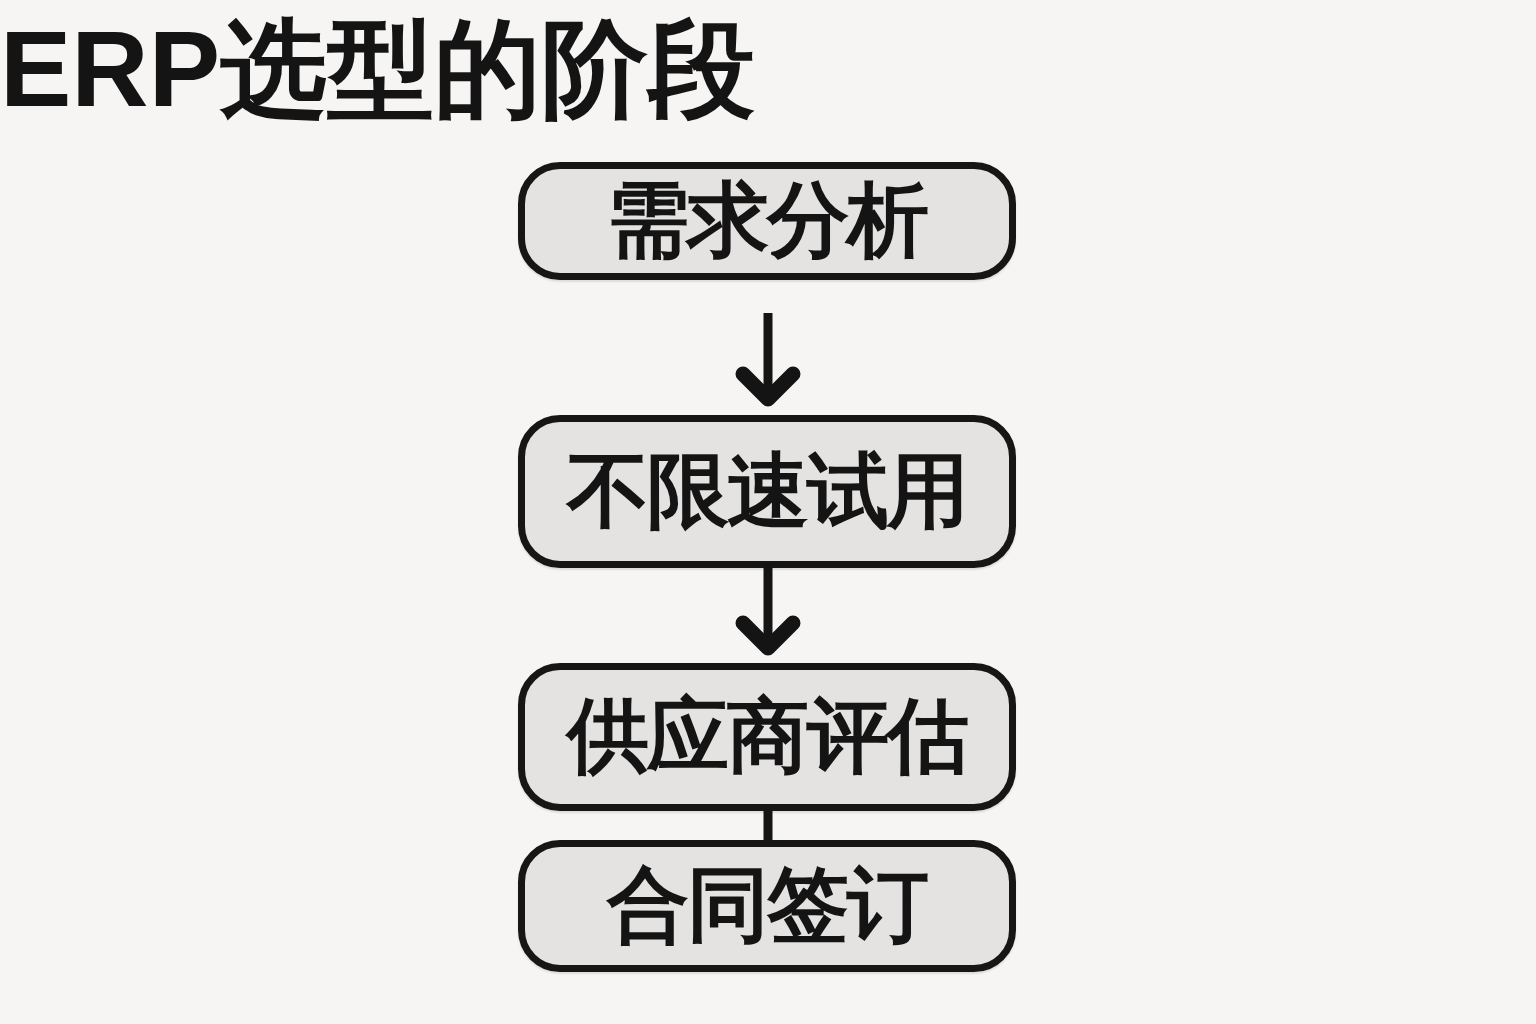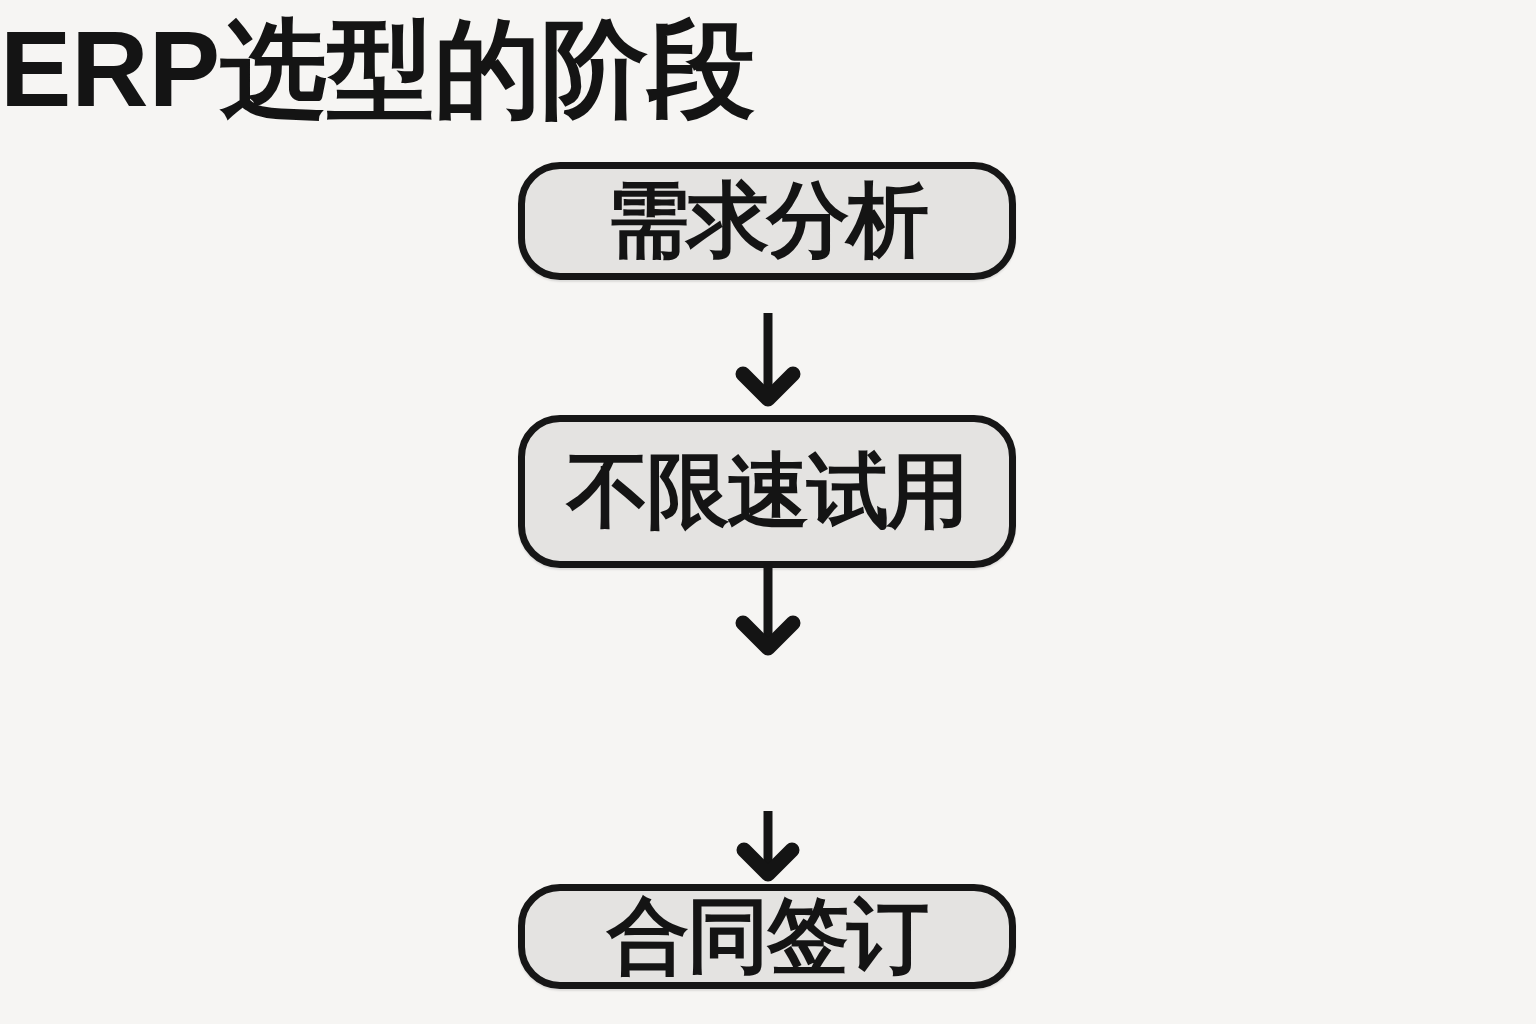--- a/index.html
+++ b/index.html
@@ -39,21 +39,21 @@
     justify-content: center;
     font-size: 82px;
     font-weight: 800;
     color: #141414;
     letter-spacing: -2px;
     box-shadow: 0 2px 2px rgba(0,0,0,0.10);
   }
   .step-1 { top: 162px; height: 118px; justify-content: center; }
   .step-2 { top: 415px; height: 153px; }
   .step-3 { top: 663px; height: 148px; }
-  .step-4 { top: 884px; height: 105px; }
+  .step-4 { top: 840px; height: 132px; }
   .arrow {
     position: absolute;
     left: 727px;
     width: 82px;
   }
   .arrow-1 { top: 313px; height: 95px; }
   .arrow-2 { top: 563px; height: 94px; }
   .arrow-3 { top: 811px; height: 71px; }
   .arrow svg { display: block; width: 100%; height: 100%; }
 </style>
@@ -79,20 +79,23 @@
     <span>不限速试用</span>
   </div>
 
   <div class="arrow arrow-2">
     <svg viewBox="0 0 82 94" xmlns="http://www.w3.org/2000/svg" aria-hidden="true">
       <line x1="41" y1="0" x2="41" y2="79" stroke="#141414" stroke-width="9"></line>
       <polyline points="16,60 41,85 66,60" fill="none" stroke="#141414" stroke-width="15" stroke-linecap="round" stroke-linejoin="round"></polyline>
     </svg>
   </div>
 
+  <div class="step step-3">
+    <span>供应商评估</span>
+  </div>
 
   <div class="arrow arrow-3">
     <svg viewBox="0 0 82 71" xmlns="http://www.w3.org/2000/svg" aria-hidden="true">
       <line x1="41" y1="0" x2="41" y2="57" stroke="#141414" stroke-width="9"></line>
       <polyline points="17,39 41,63 65,39" fill="none" stroke="#141414" stroke-width="15" stroke-linecap="round" stroke-linejoin="round"></polyline>
     </svg>
   </div>
 
   <div class="step step-4">
     <span>合同签订</span>

